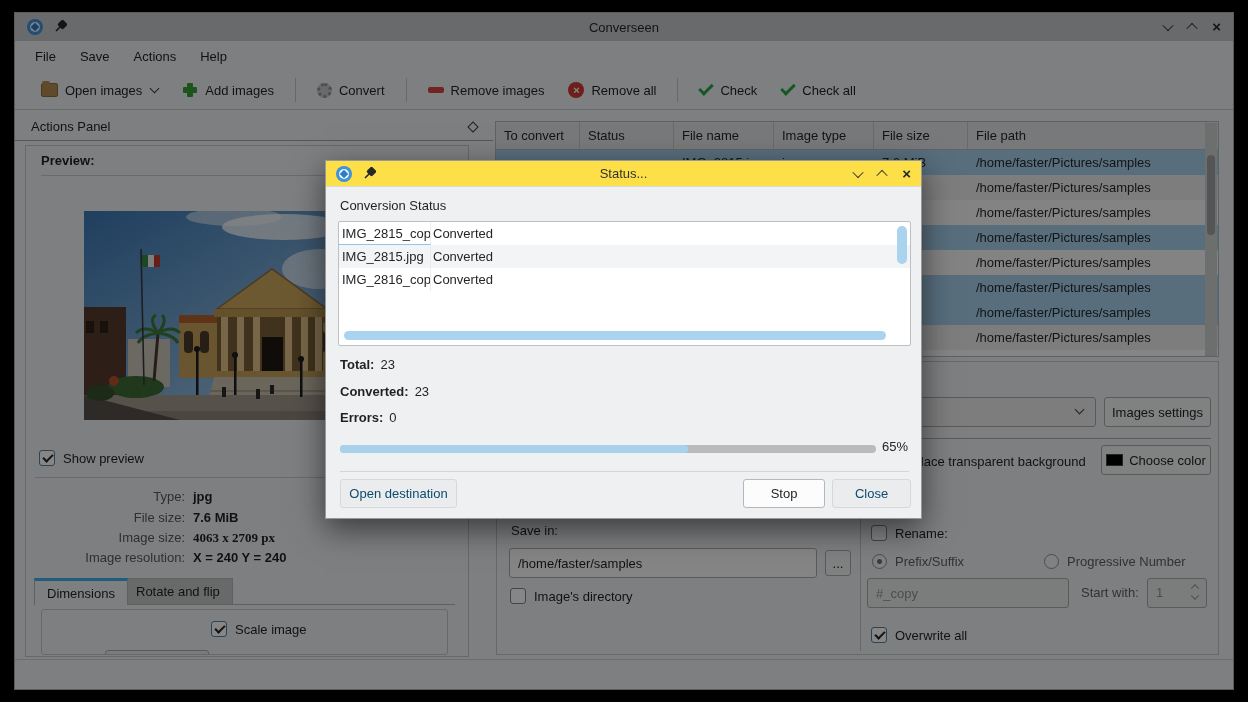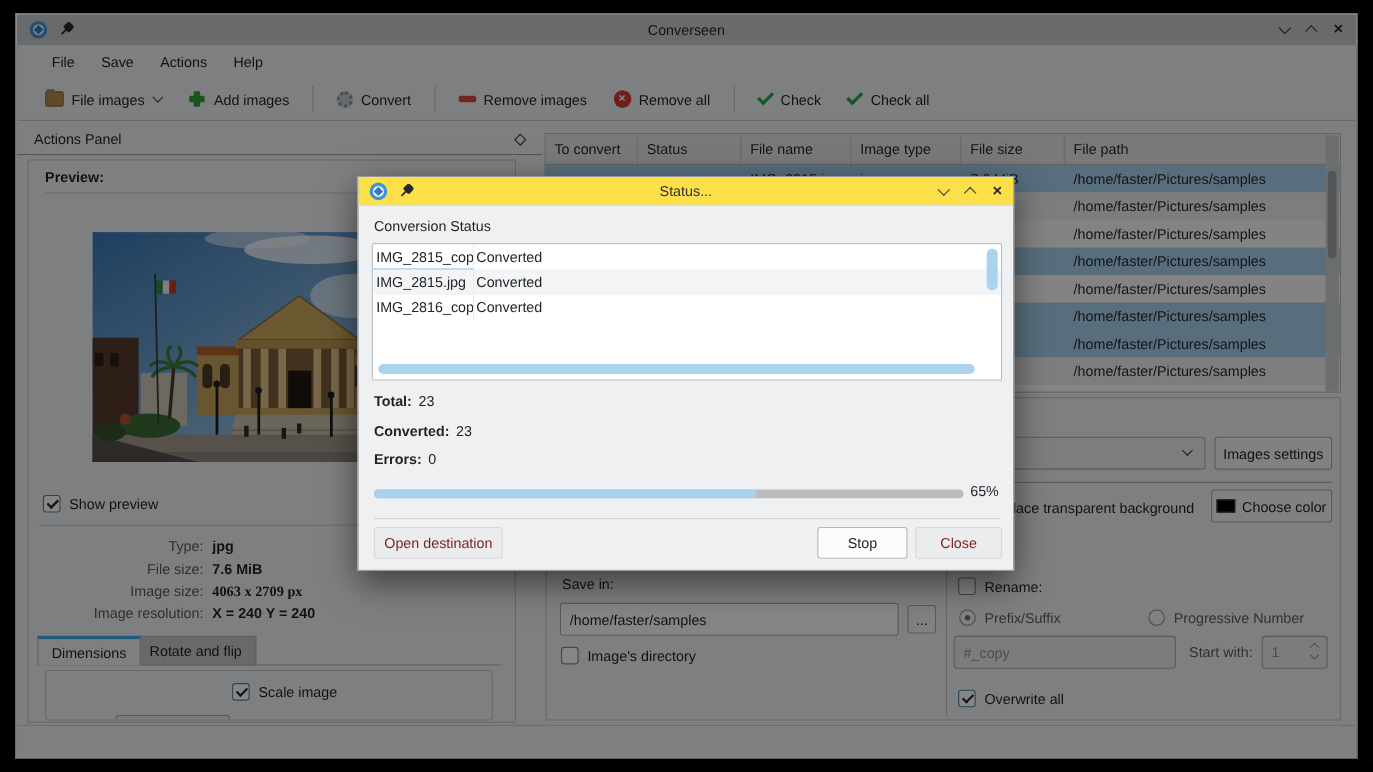--- a/index.html
+++ b/index.html
@@ -17,21 +17,21 @@
   .chev.down { transform:rotate(45deg) translate(-1px,-1px); }
   .chev.up { transform:rotate(-135deg) translate(-1px,-1px); }
   .xglyph { font-size:15px; line-height:10px; color:#26282a; font-weight:bold; }
 
   .appicon { width:16px; height:16px; border-radius:50%; background:#3f93d8; position:relative; flex:0 0 auto; }
   .appicon::before { content:""; position:absolute; inset:3px; border-radius:50%; background:#eaf4fc; }
   .appicon::after { content:""; position:absolute; left:5px; top:5px; width:6px; height:6px; background:#2f7bc1; transform:rotate(45deg); }
   .pin { width:14px; height:14px; margin-left:10px; }
 
   .menubar { position:absolute; left:0; top:28px; width:100%; height:30px;
-    display:flex; align-items:center; padding-left:20px; }
+    display:flex; align-items:center; padding-left:8px; }
   .menu-item { padding:4px 12px; color:#1f2123; }
 
   .toolbar { position:absolute; left:0; top:58px; width:100%; height:39px;
     border-bottom:1px solid #c4c6c7; display:flex; align-items:center; padding-left:16px; gap:4px; }
   .tool-btn { display:flex; align-items:center; gap:7px; padding:5px 10px; color:#1f2123; border-radius:3px; }
   .tool-sep { width:1px; height:24px; background:#c2c4c5; margin:0 7px; }
   .i-folder { width:17px; height:14px; background:#b58d54; border-radius:2px; position:relative; border:1px solid #8d6c3c; }
   .i-folder::before { content:""; position:absolute; left:0; top:-3px; width:8px; height:3px; background:#b58d54; border-radius:2px 2px 0 0; }
   .i-plus { position:relative; width:16px; height:16px; }
   .i-plus::before { content:""; position:absolute; left:5px; top:1px; width:6px; height:14px; background:#35a035; border-radius:1px; }
@@ -123,21 +123,21 @@
 
   .stat-row { position:absolute; left:14px; white-space:nowrap; }
   .stat-row b { color:#1f2123; }
   .stat-row span.v { margin-left:6px; }
   .pbar { position:absolute; left:14px; top:284px; width:536px; height:8px; border-radius:4px; background:#b9bbbc; }
   .pfill { height:100%; border-radius:4px; background:#a7d1ec; }
   .ppct { position:absolute; left:556px; top:278px; color:#232629; }
   .dlg-hr { position:absolute; left:14px; top:310px; width:569px; height:1px; background:#d4d5d6; }
   .dbtn { position:absolute; top:318px; height:29px; border-radius:3px; display:flex; align-items:center; justify-content:center;
     background:#fcfcfc; border:1px solid #b4b8ba; color:#232629; }
-  .dbtn.disabled { background:#ebeced; border-color:#d7d8d9; color:#7f1d1d; }
+  .dbtn.disabled { background:#ebeced; border-color:#d7d8d9; color:#0c4a6e; }
 </style>
 </head>
 <body>
 
 <div class="window">
 
   <div class="titlebar">
     <span class="appicon"></span>
     <svg class="pin" viewBox="0 0 14 14">
       <g stroke="#26282a" stroke-width="1.6" fill="#26282a">
@@ -156,21 +156,21 @@
   <div class="menubar">
     <span class="menu-item">File</span>
     <span class="menu-item">Save</span>
     <span class="menu-item">Actions</span>
     <span class="menu-item">Help</span>
   </div>
 
   <div class="toolbar">
     <span class="tool-btn">
       <span class="i-folder"></span>
-      <span>File images</span>
+      <span>Open images</span>
       <span class="dd-chev"></span>
     </span>
     <span class="tool-btn">
       <span class="i-plus"></span>
       <span>Add images</span>
     </span>
     <span class="tool-sep"></span>
     <span class="tool-btn">
       <span class="i-gear"></span>
       <span>Convert</span>

